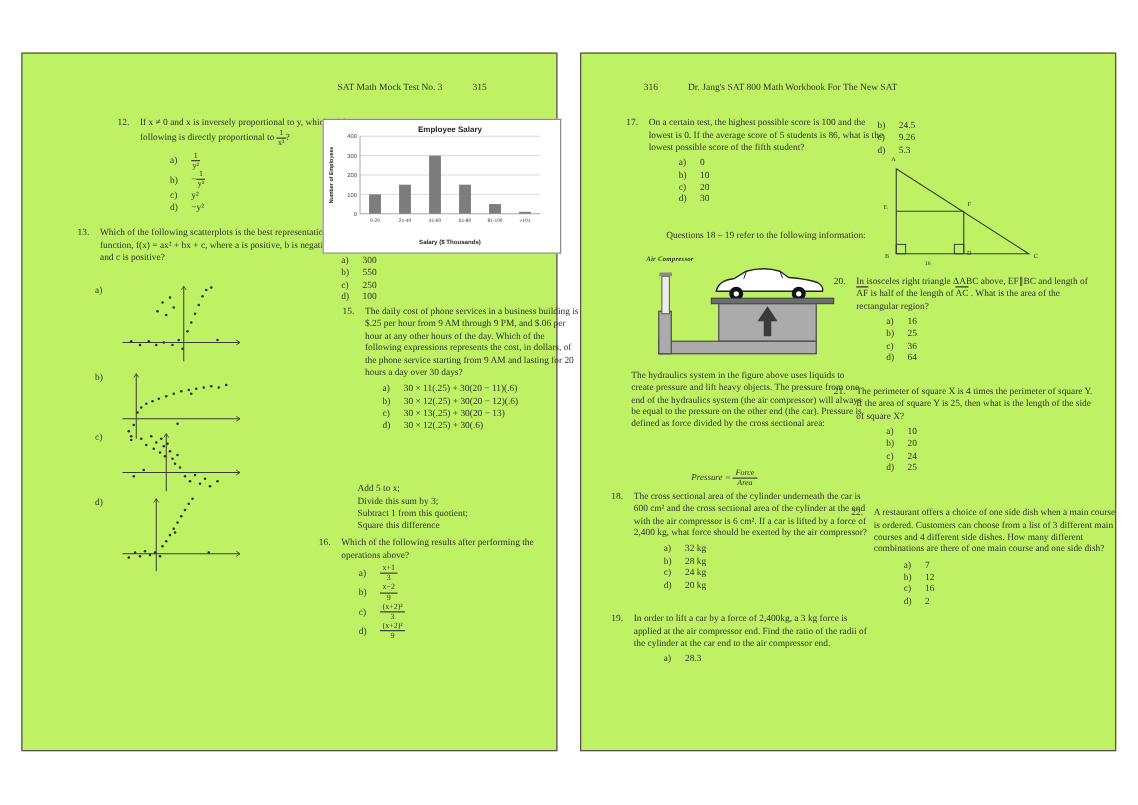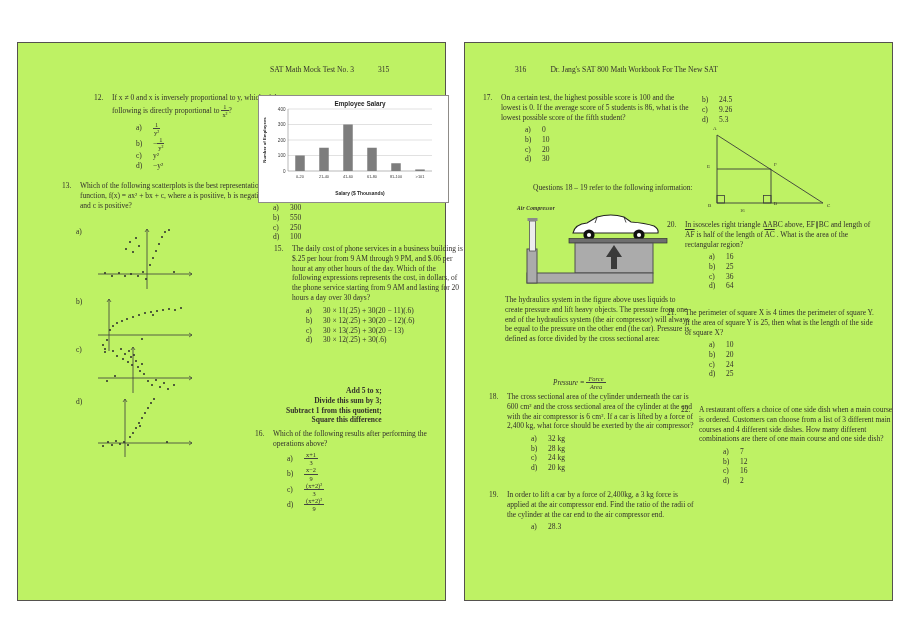--- a/index.html
+++ b/index.html
@@ -30,21 +30,21 @@
   .splot{flex:none;}
   .chartbox{position:absolute;left:240px;top:52px;width:185px;height:104px;border:1px solid #8f8c88;background:#fff;padding:1px 2px;}
   .copts{position:absolute;left:255px;top:160px;}
   .copts .opt{min-height:9.4px;}
   .figwrap{position:absolute;left:46px;top:162px;width:162px;height:88px;}
   .figlabel{position:absolute;left:6px;top:0;font-size:5.4px;font-weight:bold;font-style:italic;letter-spacing:0.2px;}
   .formula{position:absolute;font-size:7.2px;}
   .triwrap{position:absolute;left:238px;top:88px;width:135px;height:92px;}
   .trilabel{position:absolute;font-size:5px;}
   .dimlabel{position:absolute;font-size:4.6px;}
-  .opsblock{position:absolute;font-weight:bold;text-align:right;}
+  .opsblock{position:absolute;font-weight:normal;}
 </style>
 </head>
 <body>
 
 <div class="page page-left">
 
   <div class="hdr" style="left:252px;">
     <span>SAT Math Mock Test No. 3</span><span class="gap"></span><span>315</span>
   </div>
 
@@ -320,21 +320,21 @@
     </div>
   </div>
 </div>
 
 <div class="page page-right">
 
   <div class="hdr" style="left:50px;">
     <span>316</span><span class="gap"></span><span>Dr. Jang's SAT 800 Math Workbook For The New SAT</span>
   </div>
 
-  <div class="q" style="left:18px;top:50px;width:212px;">
+  <div class="q" style="left:36px;top:50px;width:212px;">
     <span class="qn">17.</span>
     <div class="qb">
       <span>On a certain test, the highest possible score is 100 and the lowest is 0. If the average score of 5 students is 86, what is the lowest possible score of the fifth student?</span>
       <div class="opts">
         <div class="opt">
             <span class="ol">a)</span>
             <span>0</span>
           </div>
         <div class="opt">
             <span class="ol">b)</span>

